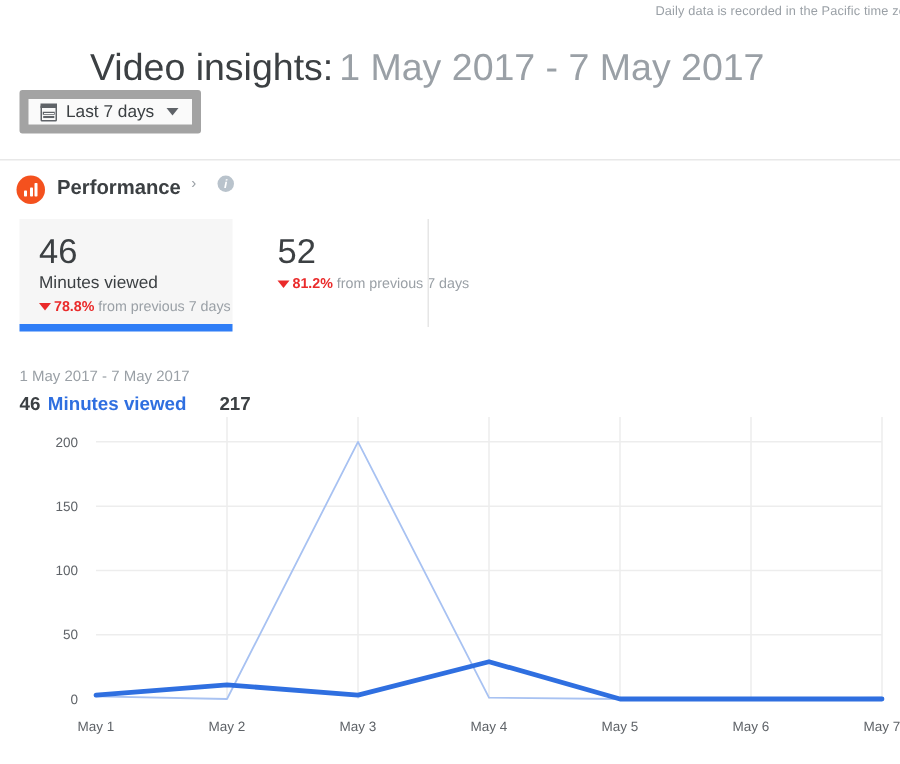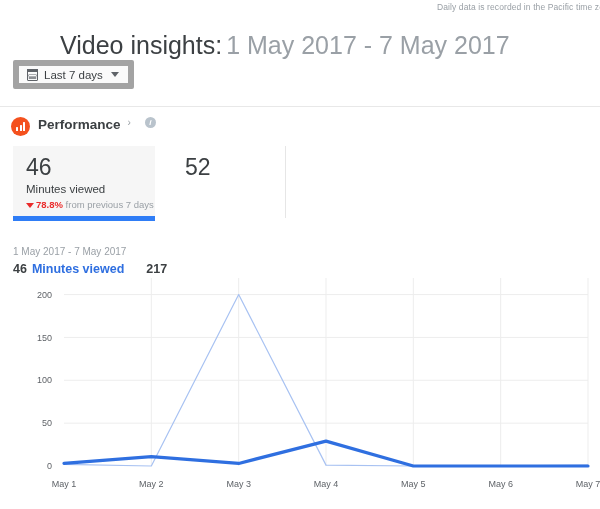--- a/index.html
+++ b/index.html
@@ -317,20 +317,24 @@
     <div class="big">46</div>
     <div class="lbl">Minutes viewed</div>
     <div class="delta">
       <span class="tri"></span><span class="pct">78.8%</span>
       <span>from previous 7 days</span>
     </div>
   </div>
   <div class="card-gap"></div>
   <div class="card">
     <div class="big">52</div>
+    <div class="delta">
+      <span class="tri"></span><span class="pct">81.2%</span>
+      <span>from previous 7 days</span>
+    </div>
   </div>
 </div>
 <div class="vdiv"></div>
 
 <div class="legend">
   <div class="range">1 May 2017 - 7 May 2017</div>
   <div class="series-row">
     <span class="s-val">46</span>
     <span class="s-name primary">Minutes viewed</span>
     <span class="s-gap"></span>

